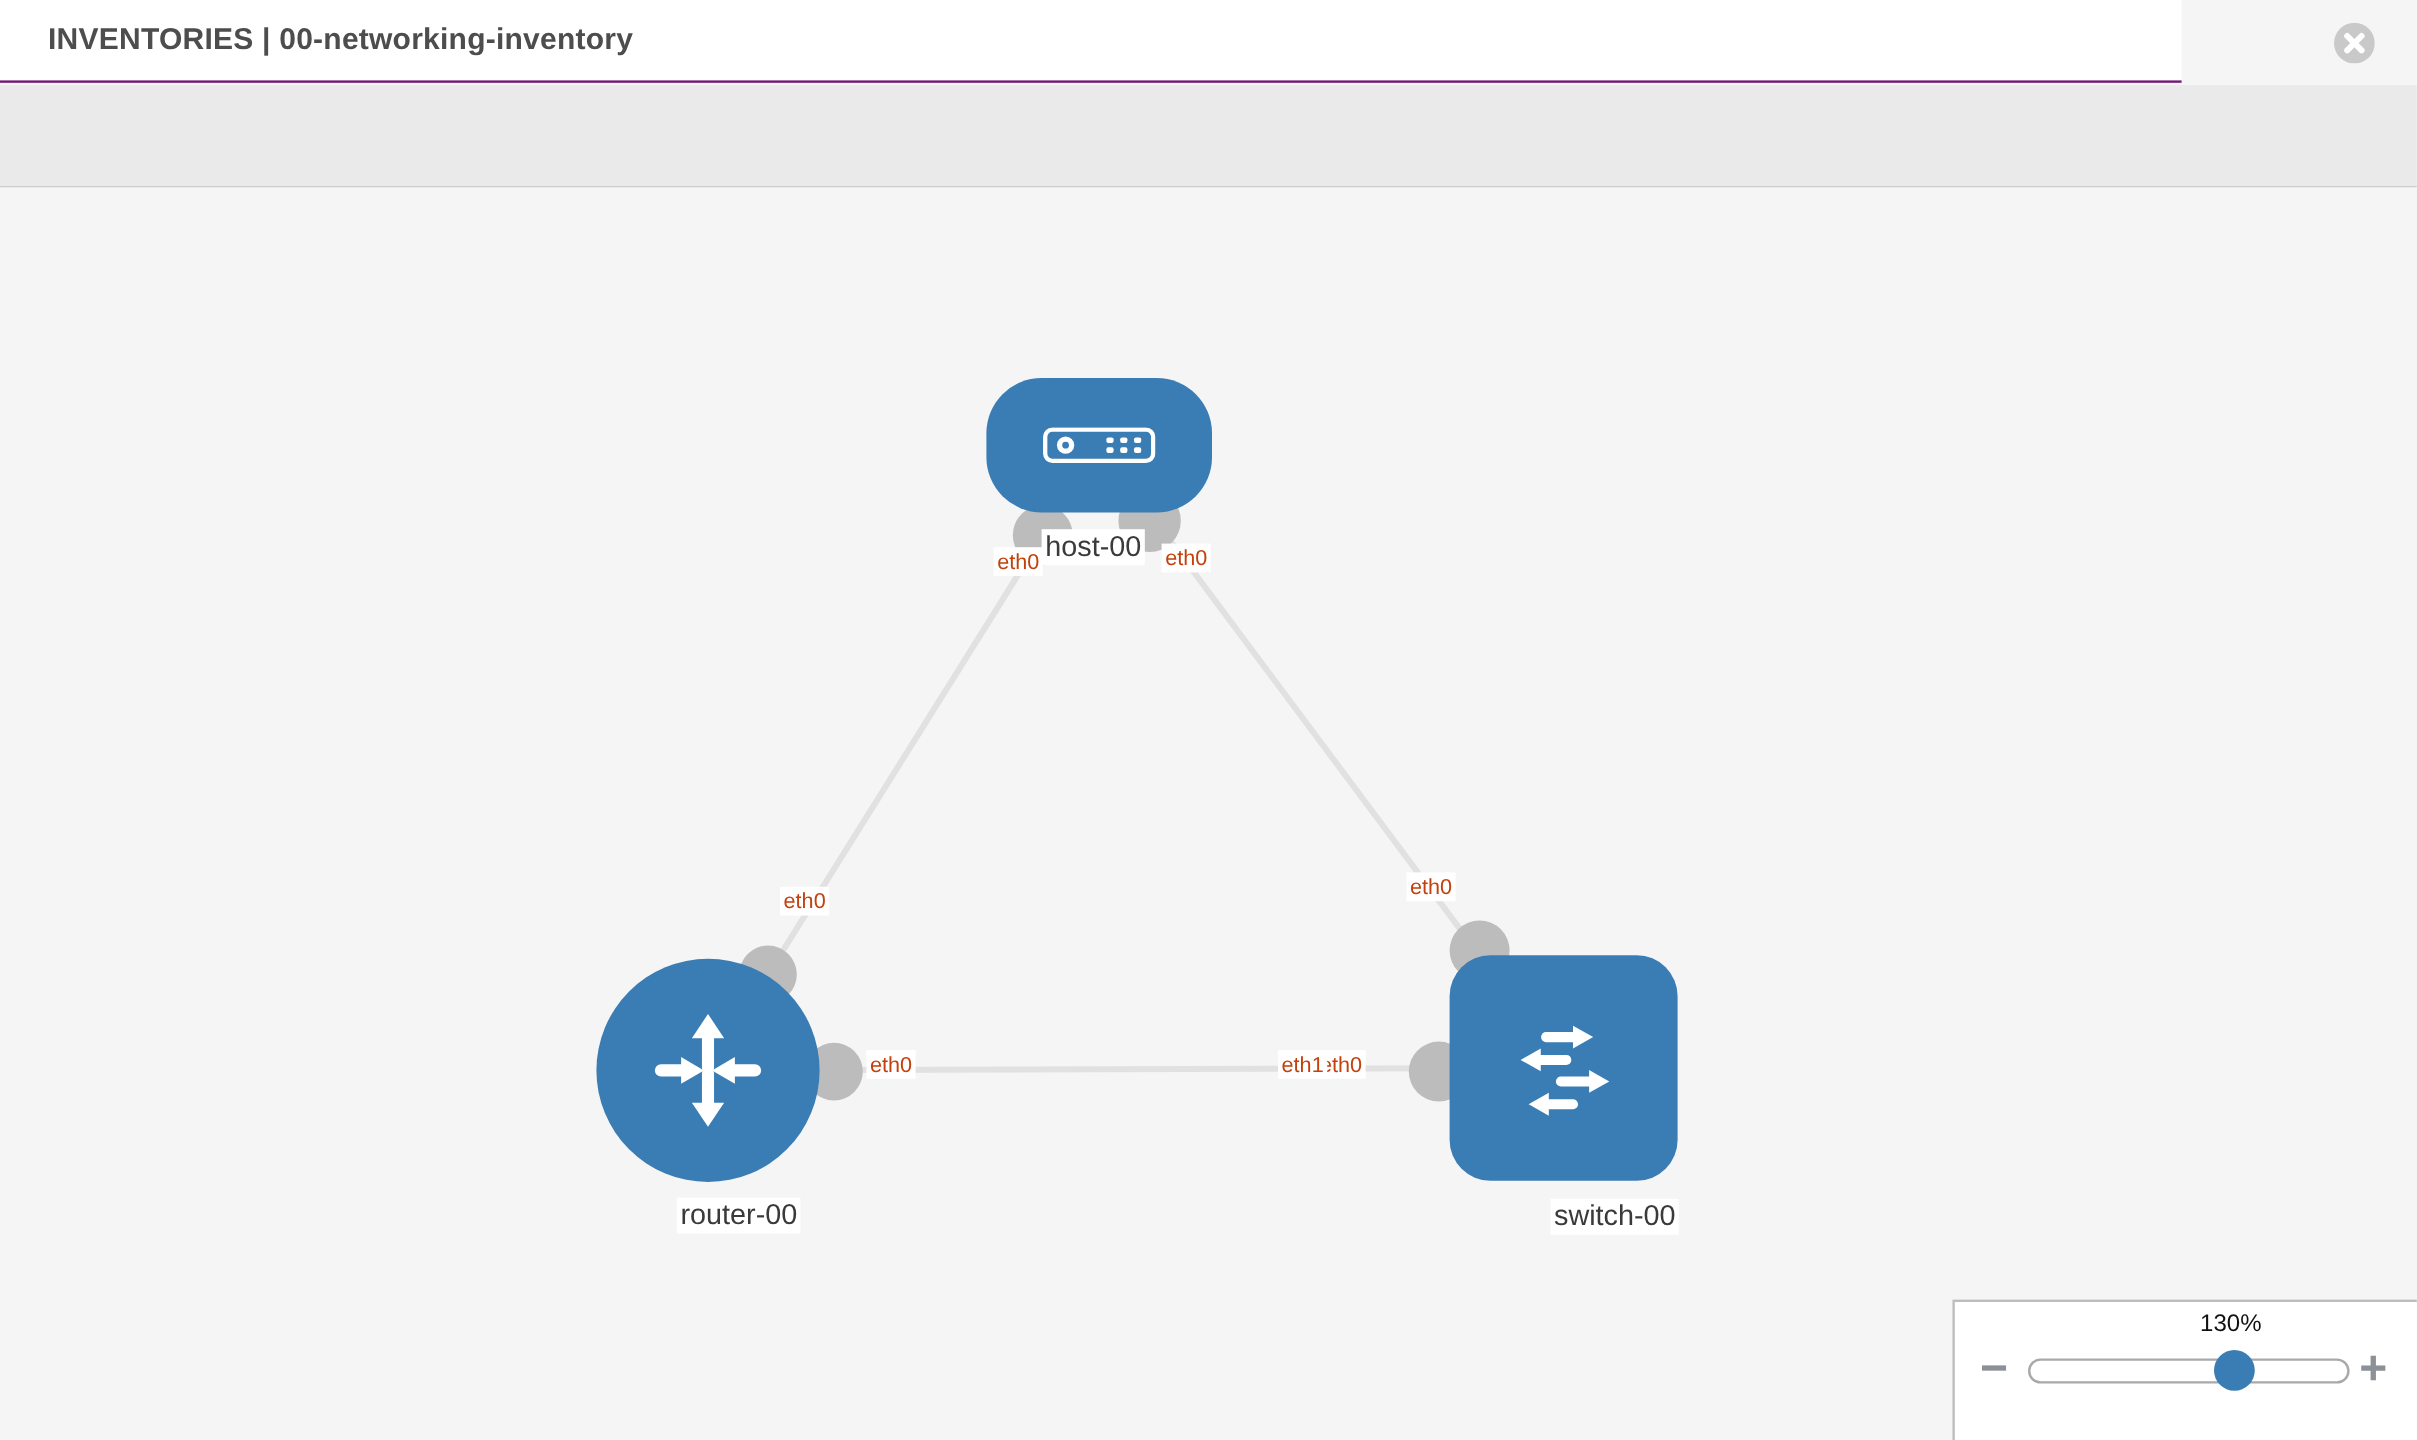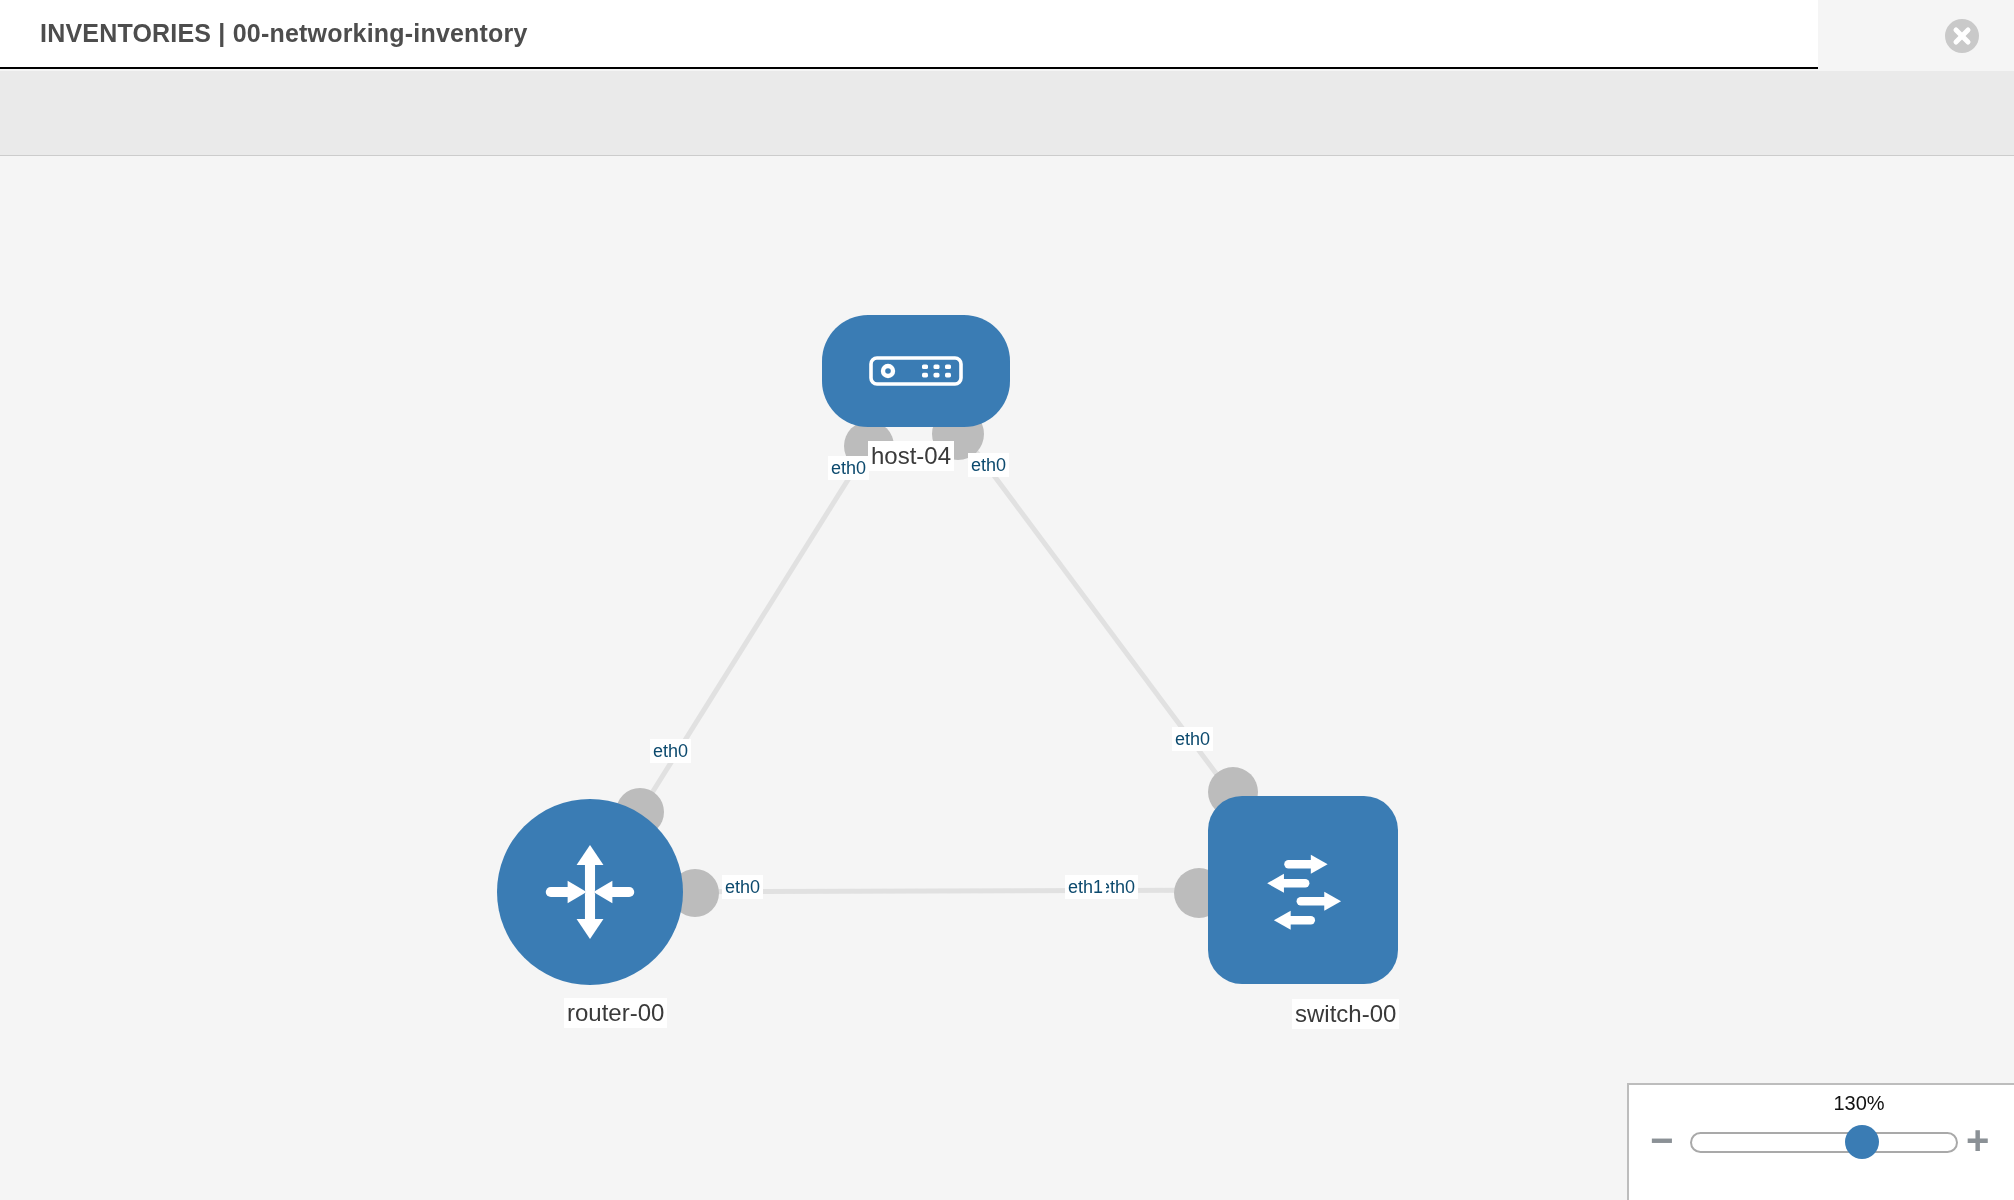--- a/index.html
+++ b/index.html
@@ -1,21 +1,21 @@
 <!DOCTYPE html>
 <html><head>
 <meta charset="utf-8">
 <style>
   * { margin:0; padding:0; box-sizing:border-box; }
   html,body { width:2014px; height:1200px; }
   body { font-family:"Liberation Sans", sans-serif; }
   .screen { position:relative; width:2014px; height:1200px; background:#f5f5f5; overflow:hidden; }
 
   
-  .header { position:absolute; left:0; top:0; width:1818px; height:69px; background:#ffffff; border-bottom:2px solid #000000; }
+  .header { position:absolute; left:0; top:0; width:1818px; height:69px; background:#ffffff; border-bottom:2px solid #701a75; }
   .title { position:absolute; left:40px; top:0; line-height:67px; font-size:25px; font-weight:700; color:#4d4d4d; letter-spacing:.2px; }
   .close-btn { position:absolute; left:1945px; top:19px; width:34px; height:34px; cursor:pointer; }
 
   
   .toolbar { position:absolute; left:0; top:71px; width:2014px; height:85px; background:#eaeaea; border-bottom:1px solid #cccccc; }
   .selectbox { position:absolute; top:88px; height:55px; background:#ffffff; border:1px solid #b3b3b3; border-radius:5px;
                box-shadow:0 1px 2px rgba(0,0,0,.10); cursor:pointer; }
   .selectbox .sel-label { position:absolute; left:19px; top:0; line-height:53px; font-size:22px; color:#9a9a9a; letter-spacing:.4px; }
   .caret { position:absolute; right:20px; top:23px; width:0; height:0;
            border-left:8px solid transparent; border-right:8px solid transparent; border-top:10px solid #7d8287; }
@@ -27,21 +27,21 @@
   .canvas { position:absolute; left:0; top:157px; width:2014px; height:1043px; background:#f5f5f5; }
   .topo-svg { position:absolute; left:0; top:0; }
 
   
   .node { position:absolute; background:#3a7cb4; display:flex; align-items:center; justify-content:center; cursor:pointer; z-index:2; }
   .node-host { left:822px; top:315px; width:188px; height:112px; border-radius:46px; }
   .node-router { left:497px; top:799px; width:186px; height:186px; border-radius:50%; }
   .node-switch { left:1208px; top:796px; width:190px; height:188px; border-radius:34px; }
 
   
-  .chip { position:absolute; background:#ffffff; color:#0c4a6e; padding:0 3px; white-space:nowrap; z-index:3; }
+  .chip { position:absolute; background:#ffffff; color:#c2410c; padding:0 3px; white-space:nowrap; z-index:3; }
   .if-chip { font-size:18px; line-height:24px; }
   .node-chip { font-size:24px; line-height:30px; color:#3a3a3a; }
   .chip-host { left:868px; top:441px; }
   .chip-router { left:528px; top:998px; }
   .chip-switch { left:1247px; top:999px; }
   .chip-if-host-l { left:828px; top:456px; }
   .chip-if-host-r { left:968px; top:453px; }
   .chip-if-router-diag { left:650px; top:739px; }
   .chip-if-router-mid { left:722px; top:875px; }
   .chip-if-switch-top { left:1172px; top:727px; }
@@ -150,21 +150,21 @@
           <line x1="52" y1="44" x2="31" y2="44"></line>
           <polygon points="18,44 33,35.5 33,52.5" stroke="none"></polygon>
           <line x1="48" y1="60" x2="71" y2="60"></line>
           <polygon points="84,60 69,51.5 69,68.5" stroke="none"></polygon>
           <line x1="57" y1="77" x2="37" y2="77"></line>
           <polygon points="24,77 39,68.5 39,85.5" stroke="none"></polygon>
         </g>
       </svg>
     </div>
 
-    <div class="chip node-chip chip-host" style="top:284px;">host-04</div>
+    <div class="chip node-chip chip-host" style="top:284px;">host-00</div>
     <div class="chip node-chip chip-router" style="top:841px;margin-left:36px;">router-00</div>
     <div class="chip node-chip chip-switch" style="top:842px;margin-left:45px;">switch-00</div>
 
     <div class="chip if-chip chip-if-host-l" style="top:299px;">eth0</div>
     <div class="chip if-chip chip-if-host-r" style="top:296px;">eth0</div>
     <div class="chip if-chip chip-if-router-diag" style="top:582px;">eth0</div>
     <div class="chip if-chip chip-if-router-mid" style="top:718px;">eth0</div>
     <div class="chip if-chip chip-if-switch-top" style="top:570px;">eth0</div>
     <div class="chip if-chip chip-if-under" style="top:718px;">eth0</div>
     <div class="chip if-chip chip-if-over" style="top:718px;">eth1</div>

